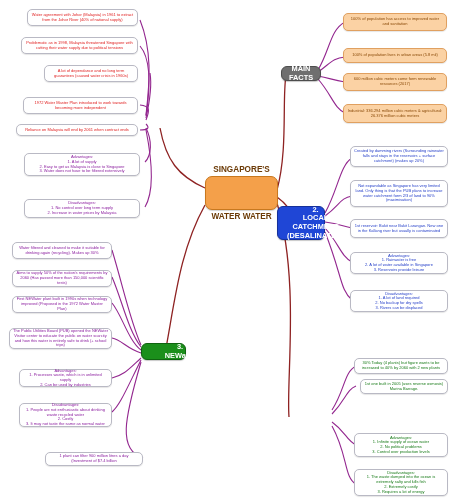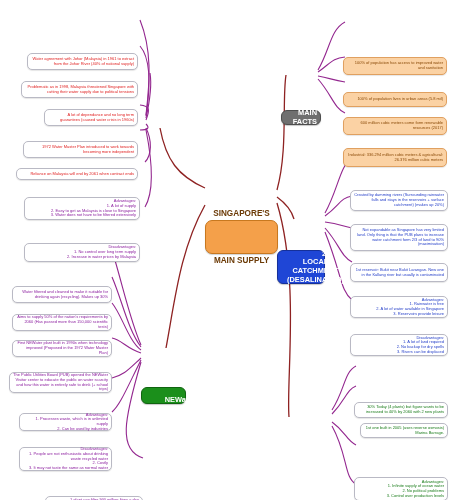--- a/index.html
+++ b/index.html
@@ -7,25 +7,24 @@
     width:453px;height:500px;position:relative;overflow:hidden;
     background:#ffffff;
     font-family:"Liberation Sans", sans-serif;
   }
   #canvas{position:absolute;left:0;top:0;width:453px;height:500px;}
   svg.links{position:absolute;left:0;top:0;width:453px;height:500px;pointer-events:none;}
 
   .node{
     position:absolute;box-sizing:border-box;
     border-radius:5px;
-    text-align:right;
+    text-align:center;
     display:flex;align-items:center;justify-content:center;
     padding:2px 3px;
     line-height:1.18;
-    margin-top:44px;
   }
 
   
   .central{
     background:#f4a04a;border:1px solid #c8781f;
     color:#6b3a06;font-weight:bold;font-size:8.2px;
     border-radius:7px;
     box-shadow:0 1px 1px rgba(0,0,0,.18);
     gap:37px;
   }
@@ -105,21 +104,21 @@
 
       <path d="M332,410 C345,390 344,372 356,366"></path>
       <path d="M332,414 C346,400 346,390 356,386"></path>
       <path d="M332,422 C346,432 346,440 356,445"></path>
       <path d="M332,426 C348,455 344,478 356,484"></path>
     </g>
   </svg>
 
   <div class="node central" style="left:205px;top:176px;width:73px;height:34px;flex-direction:column;">
     <span>SINGAPORE'S</span>
-    <span>MAIN SUPPLY</span>
+    <span>WATER WATER</span>
   </div>
 
   <div class="node branch grey" style="left:281px;top:66px;width:40px;height:15px;">
     <span>MAIN FACTS</span>
   </div>
   <div class="node leaf orange" style="left:343px;top:13px;width:104px;height:18px;">
     <span>100% of population has access to improved water and sanitation</span>
   </div>
   <div class="node leaf orange" style="left:343px;top:48px;width:104px;height:15px;">
     <span>100% of population lives in urban areas (5.8 mil)</span>

